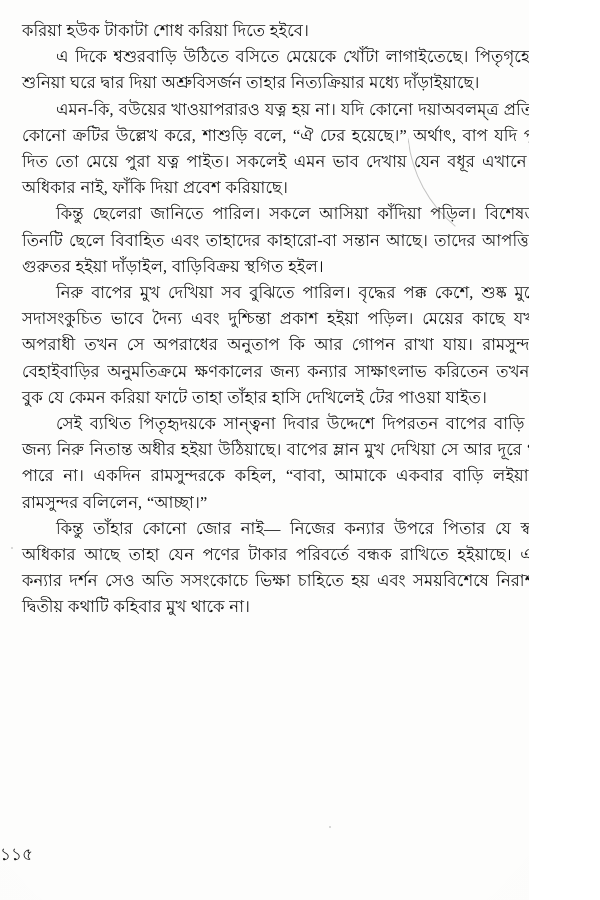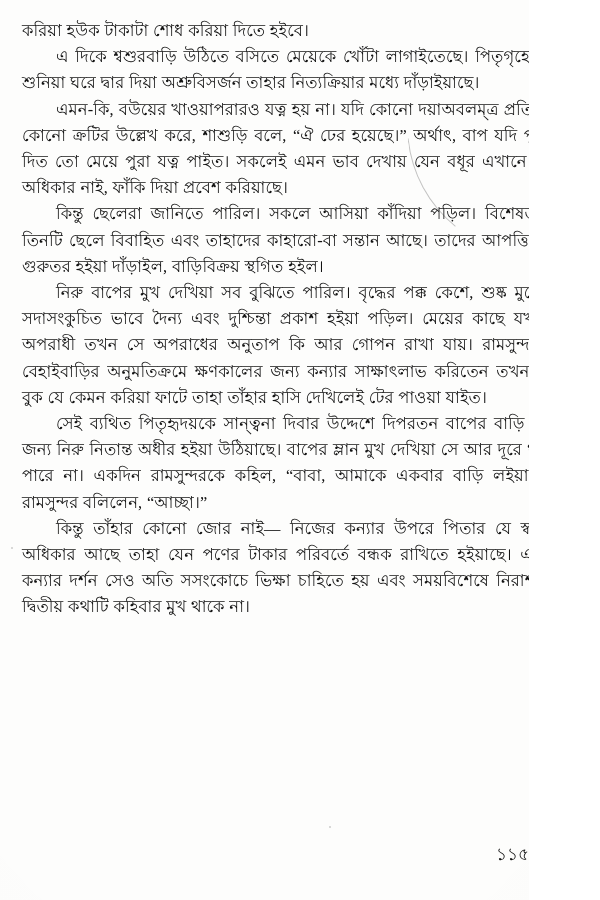--- a/index.html
+++ b/index.html
@@ -73,21 +73,21 @@
 
   p.para:last-of-type {
     
   }
 
   .folio {
     position: absolute;
     left: 0;
     right: 0;
     top: 845px;
-    text-align: right;
+    text-align: left;
     font-size: 17px;
     line-height: 20px;
     color: #141414;
     font-family: "Liberation Serif", "DejaVu Serif", serif;
   }
 </style>
 </head>
 <body>
 
 <div class="page">

